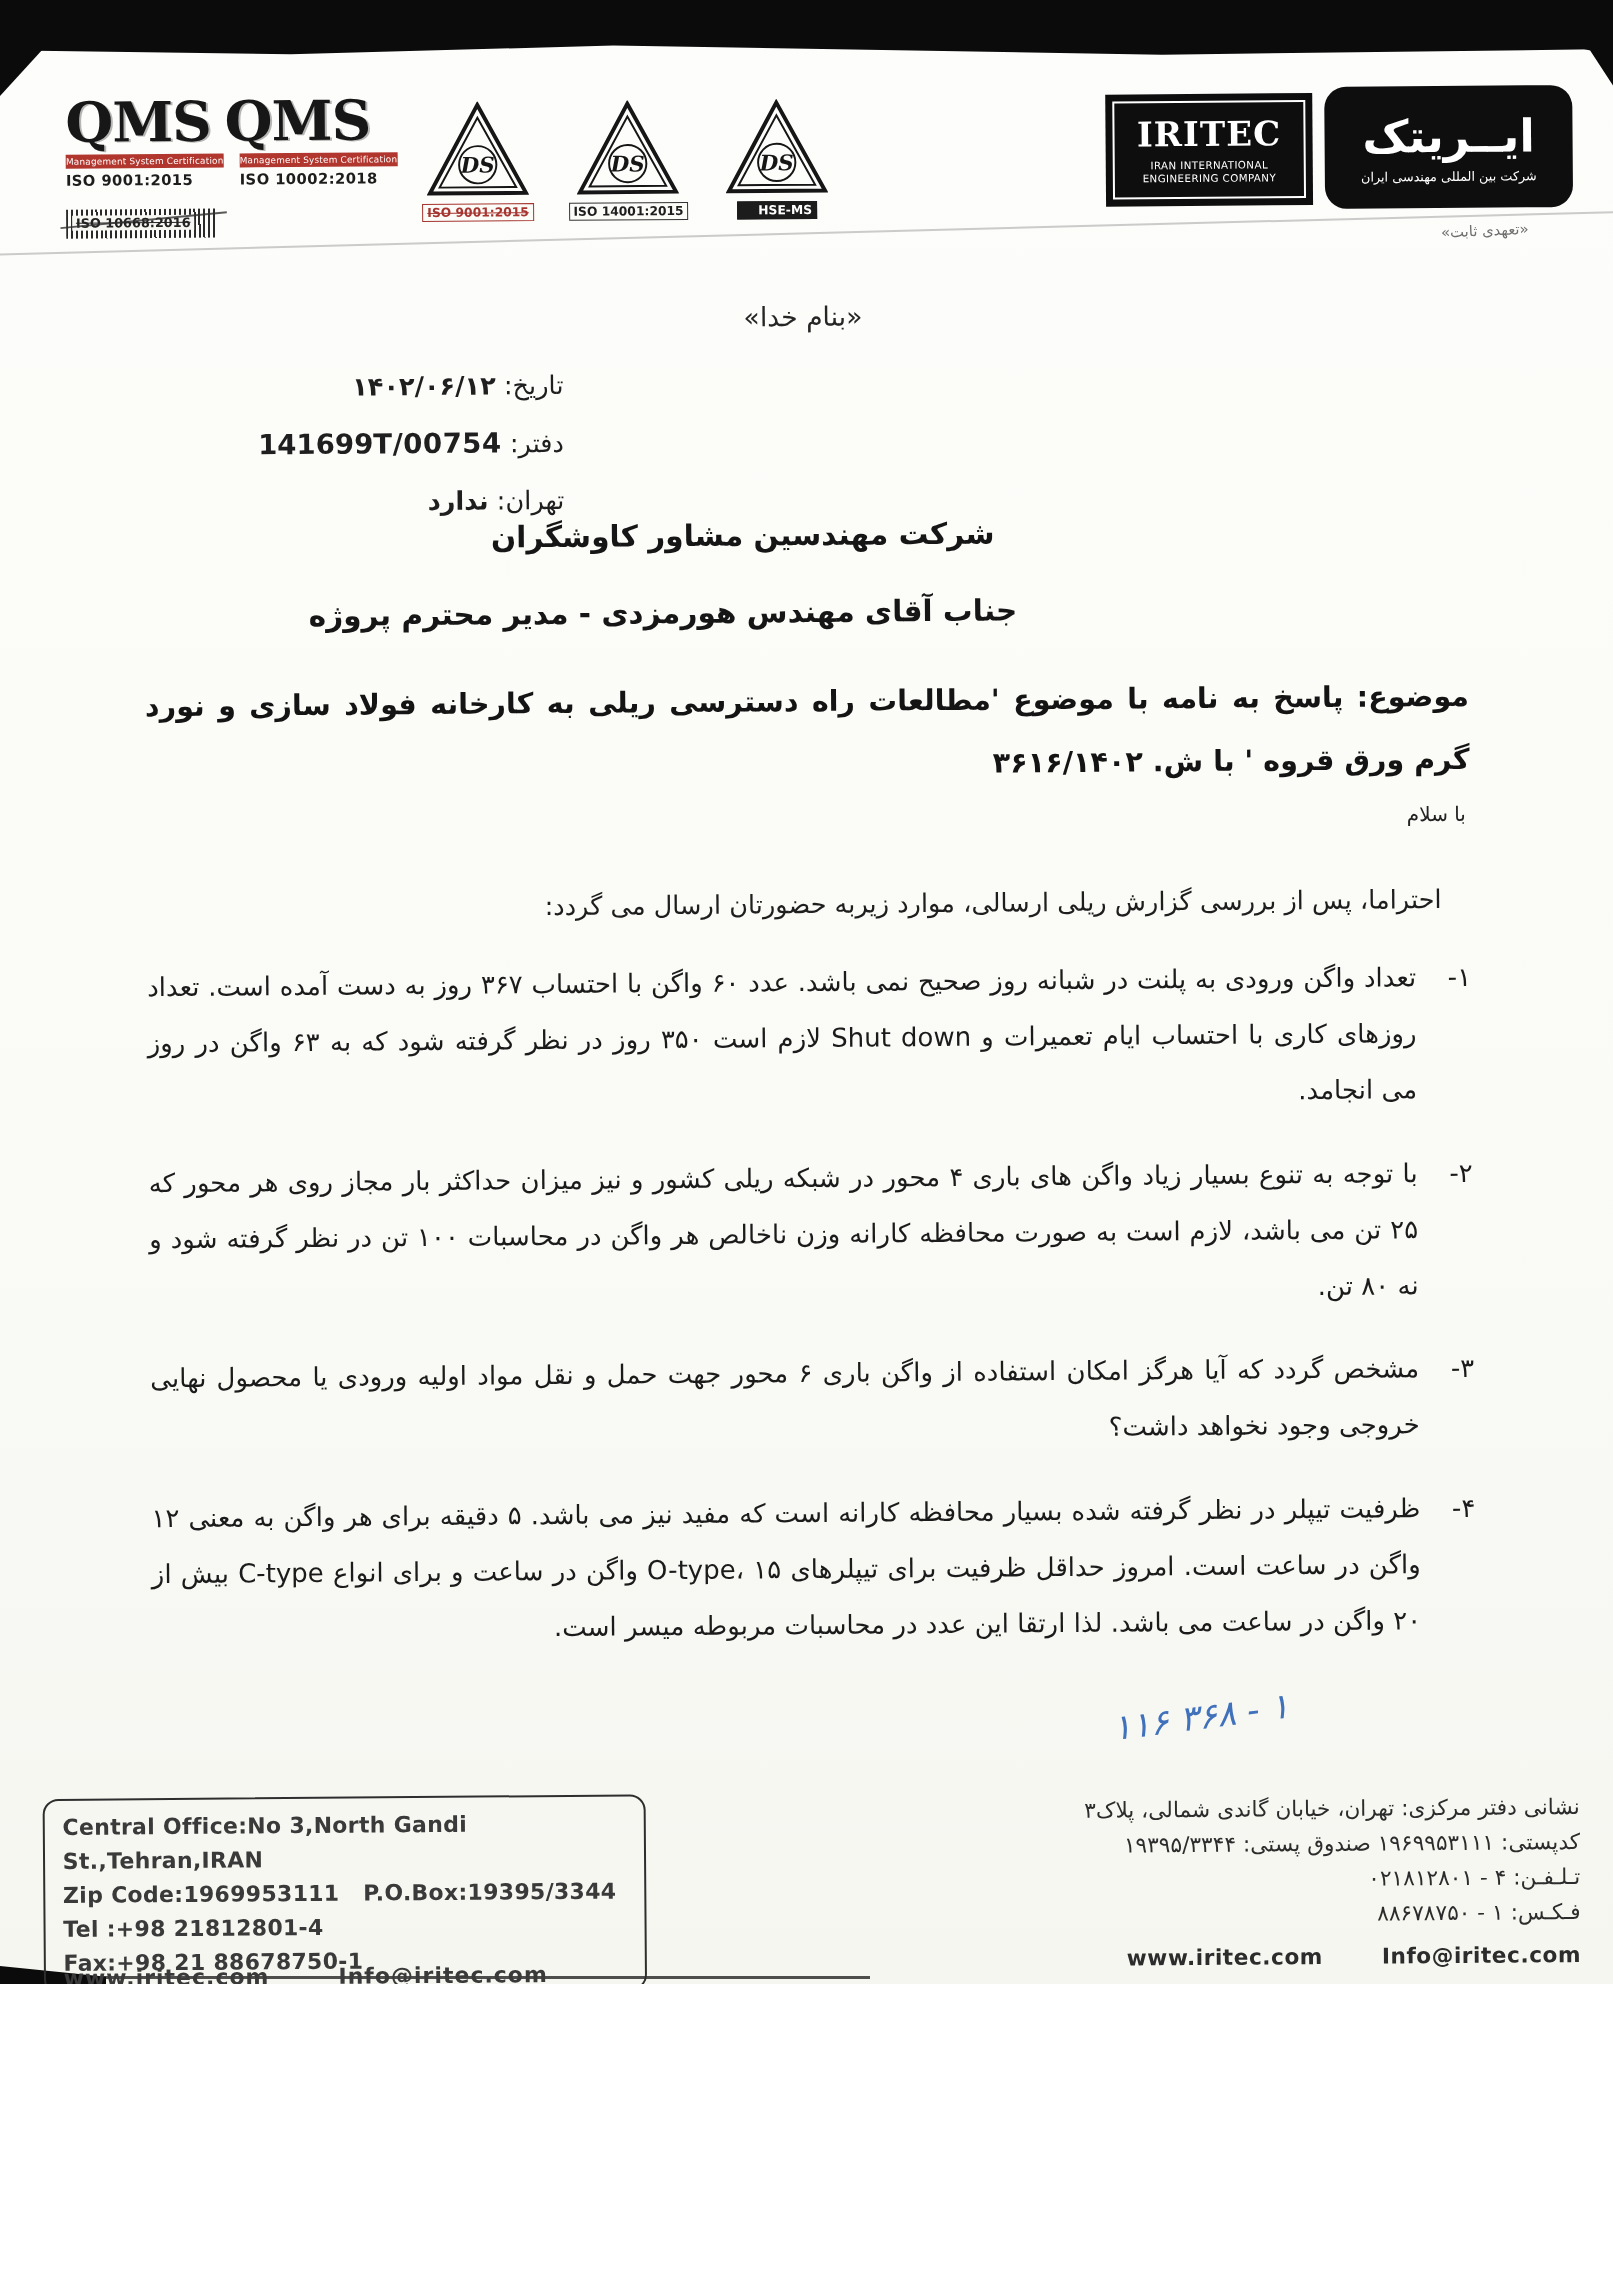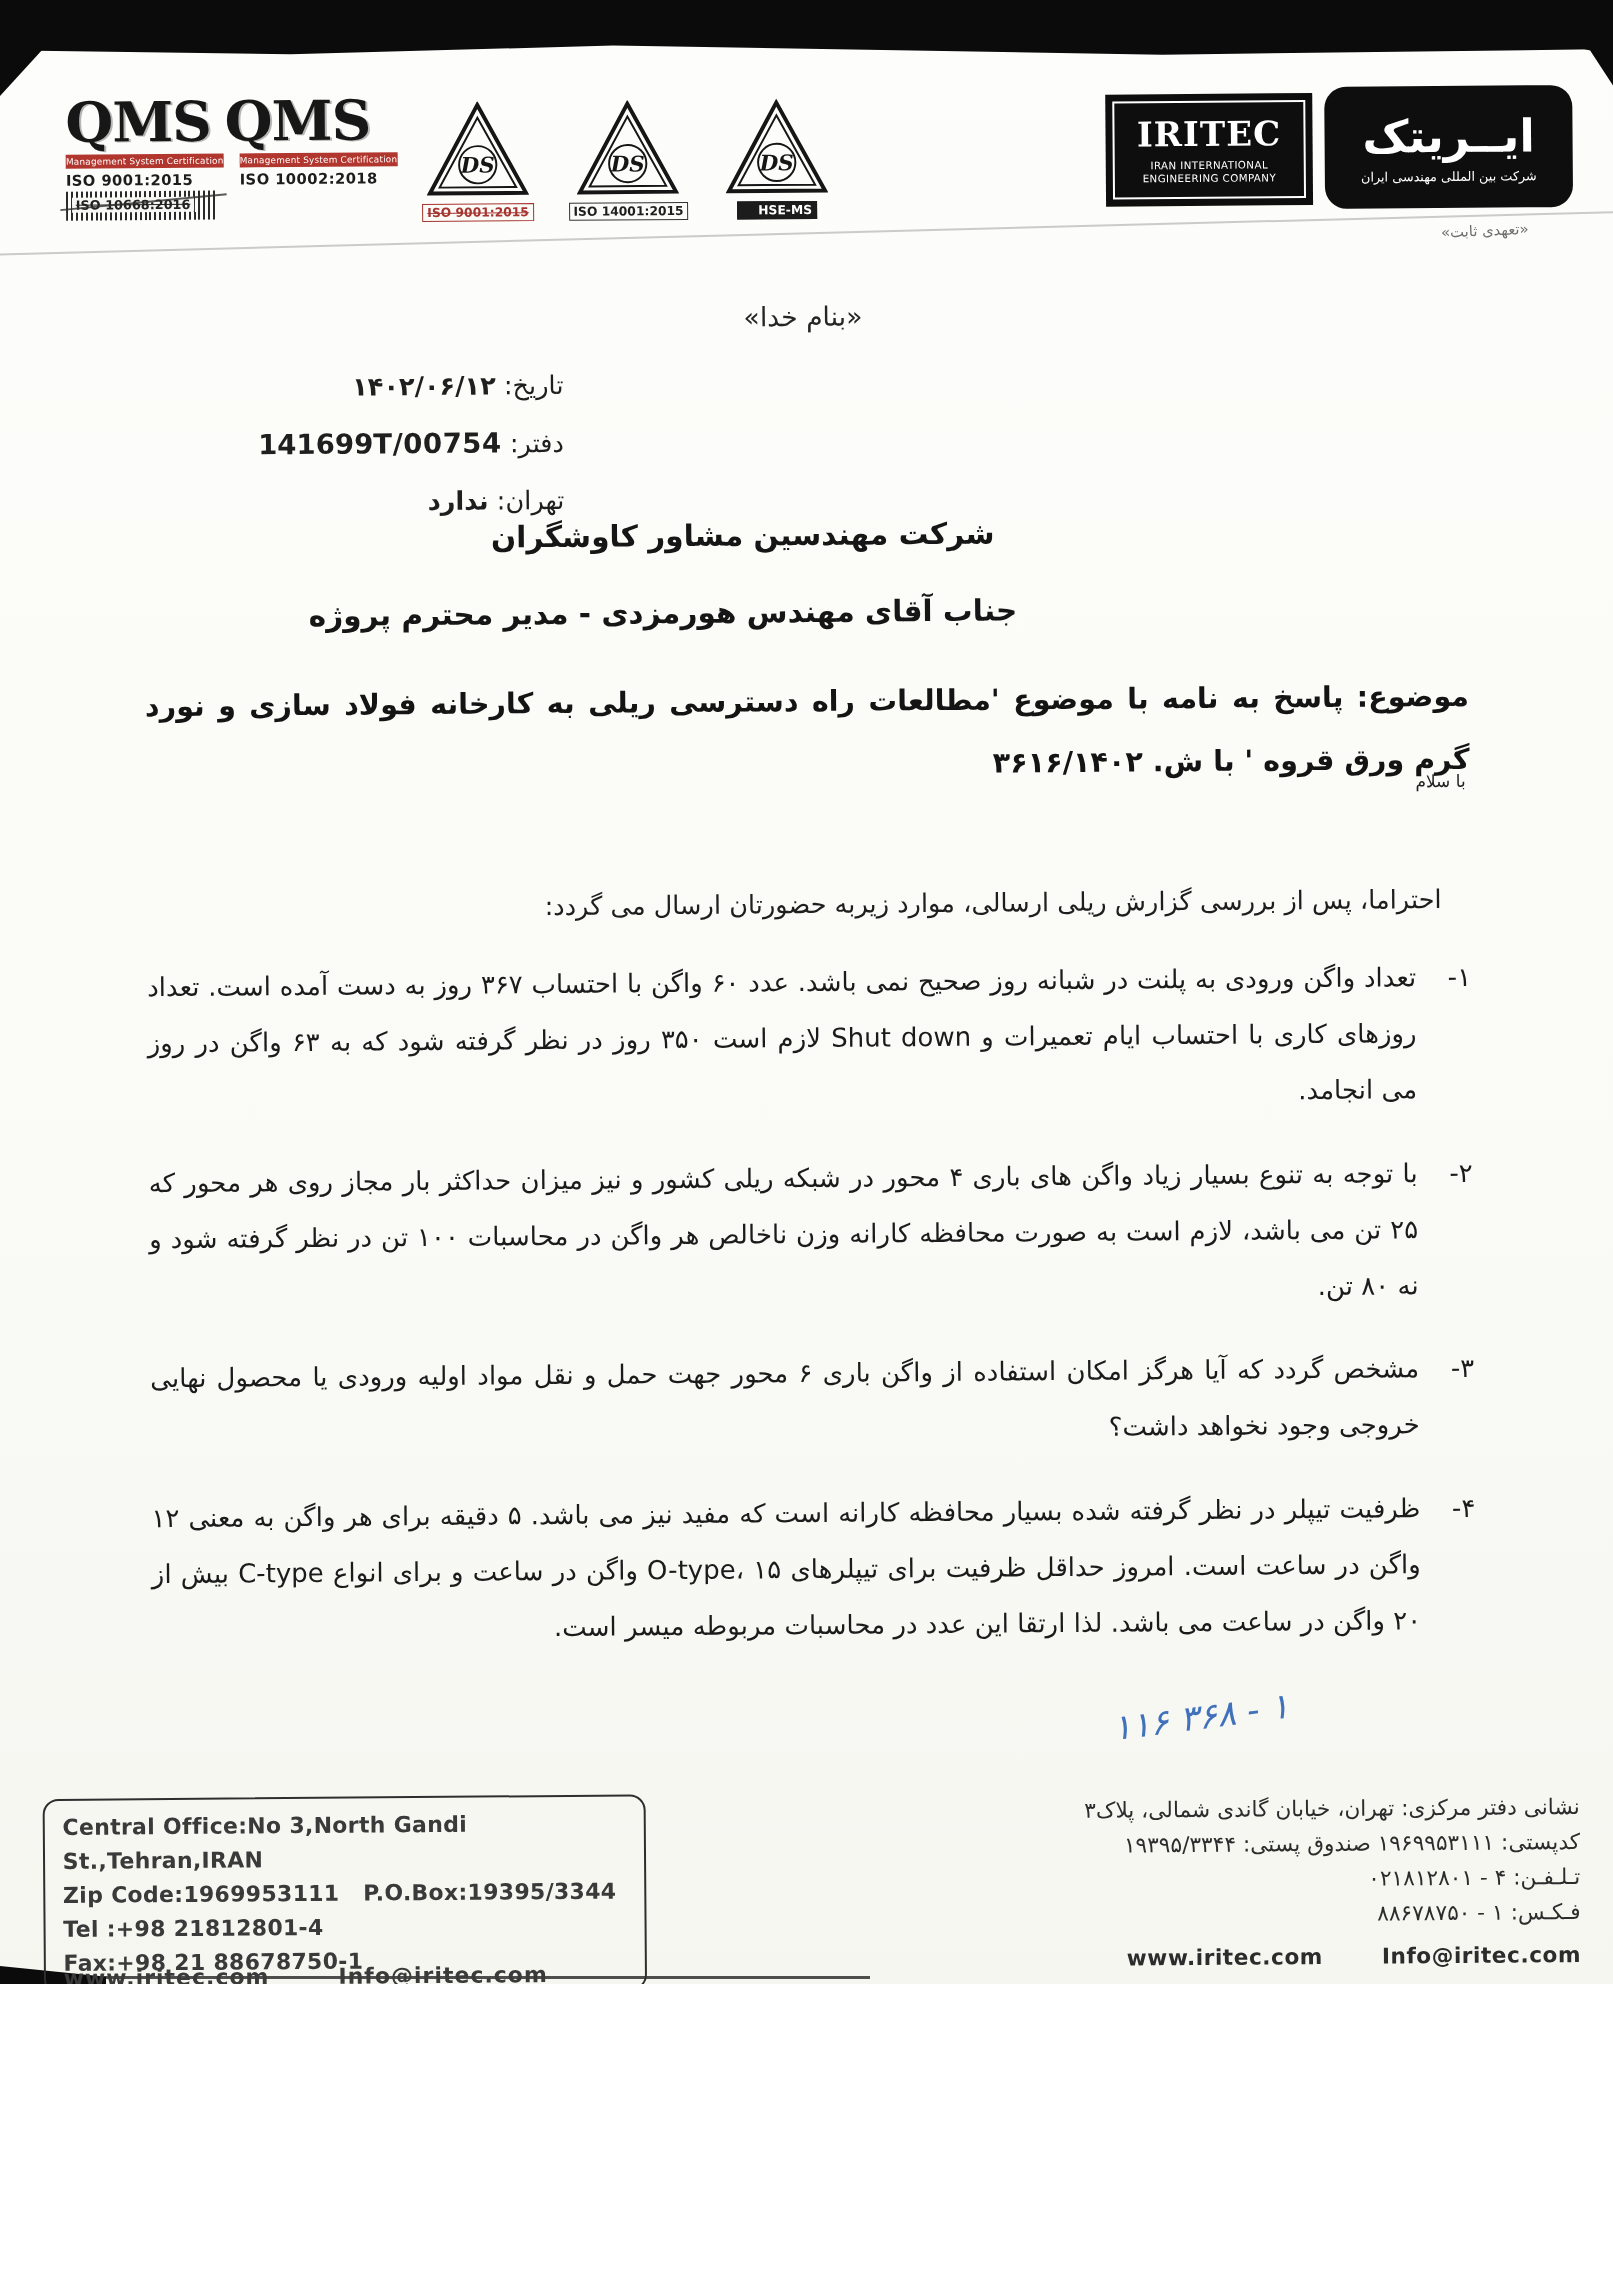--- a/index.html
+++ b/index.html
@@ -26,21 +26,21 @@
 
   
   .qms { position:absolute; left:71px; top:89px; width:355px; }
   .qms-title { font-family:"DejaVu Serif", serif; font-size:55px; font-weight:bold; letter-spacing:-1px;
     color:#171717; line-height:1; text-shadow:2px 1px 0 rgba(20,20,20,.30); }
   .qms-title span { margin-right:13.8px; }
   .qms-row { display:flex; gap:15.8px; margin-top:4.9px; }
   .qms-col { width:158px; }
   .qms-cert-bar { background:#b1362e; color:#fff; font-size:8.9px; text-align:center; padding:2px 0; letter-spacing:0.2px; white-space:nowrap; overflow:hidden; }
   .qms-iso { font-size:14.8px; font-weight:bold; color:#1d1d1d; margin-top:3px; letter-spacing:0.4px; }
-  .qms-barcode { margin-top:3px; position:relative; width:150px; height:29.6px;
+  .qms-barcode { margin-top:21px; position:relative; width:150px; height:29.6px;
     background:repeating-linear-gradient(90deg,#2a2a2a 0 2px,transparent 2px 4.9px); }
   .qms-barcode .bc-label { position:absolute; left:5.9px; top:5.9px; background:#f6f6f2; font-size:12.8px; font-weight:bold;
     padding:0 3.9px; text-decoration:line-through; color:#222; }
   .qms-scribble { position:absolute; left:-5.9px; top:9.9px; width:167px; height:0; border-top:2.5px solid #2f2f2f; transform:rotate(-5deg); opacity:.8; }
 
   .ds-badges { position:absolute; left:424px; top:99px; display:flex; gap:31.5px; }
   .ds-badge { width:118px; text-align:center; }
   .ds-label { display:inline-block; margin-top:3px; font-size:12.3px; font-weight:bold; border:1.5px solid #333;
     padding:1px 3.9px; color:#1e1e1e; background:#fbfbf8; white-space:nowrap; }
   .ds-label.red { color:#a63530; border-color:#a63530; text-decoration:line-through; }
@@ -61,21 +61,21 @@
   .bismillah { position:absolute; top:301px; left:0; width:100%; text-align:center; font-size:26.6px; color:#262626; }
   .letter-info { position:absolute; left:163px; top:355px; width:404px; direction:rtl; text-align:right;
     font-size:25.6px; line-height:57px; color:#1f1f1f; }
   .letter-info .val { font-weight:bold; }
   .letter-info .val-latin { font-weight:bold; font-size:27.6px; letter-spacing:0.5px; }
 
   .recipient-company { position:absolute; right:617px; top:518px; direction:rtl; font-size:29.6px; font-weight:bold; color:#161616; }
   .recipient-person  { position:absolute; right:595px; top:595px; direction:rtl; font-size:29.6px; font-weight:bold; color:#161616; }
   .subject { position:absolute; left:146px; top:670px; width:1324px; direction:rtl; text-align:justify;
     font-size:28.6px; font-weight:bold; line-height:63px; color:#141414; }
-  .salutation { position:absolute; right:148px; top:776px; direction:rtl; font-size:17px; color:#222; }
+  .salutation { position:absolute; right:148px; top:807px; direction:rtl; font-size:20px; color:#222; }
   .intro { position:absolute; right:173px; top:889px; direction:rtl; font-size:25.6px; color:#1e1e1e; }
 
   .items { position:absolute; left:146px; top:954px; width:1324px; direction:rtl; font-size:26px; line-height:56px; color:#1b1b1b; }
   .item { position:relative; padding-right:55px; text-align:justify; margin-bottom:27.6px; }
   .item:last-child { margin-bottom:0; }
   .item-num { position:absolute; right:0; top:0; }
 
   .handwritten { position:absolute; left:1105px; top:1700px; direction:ltr; font-size:35px; color:#2d63b5;
     transform:rotate(-7deg); font-style:italic; letter-spacing:4.9px; opacity:.9; }
 

